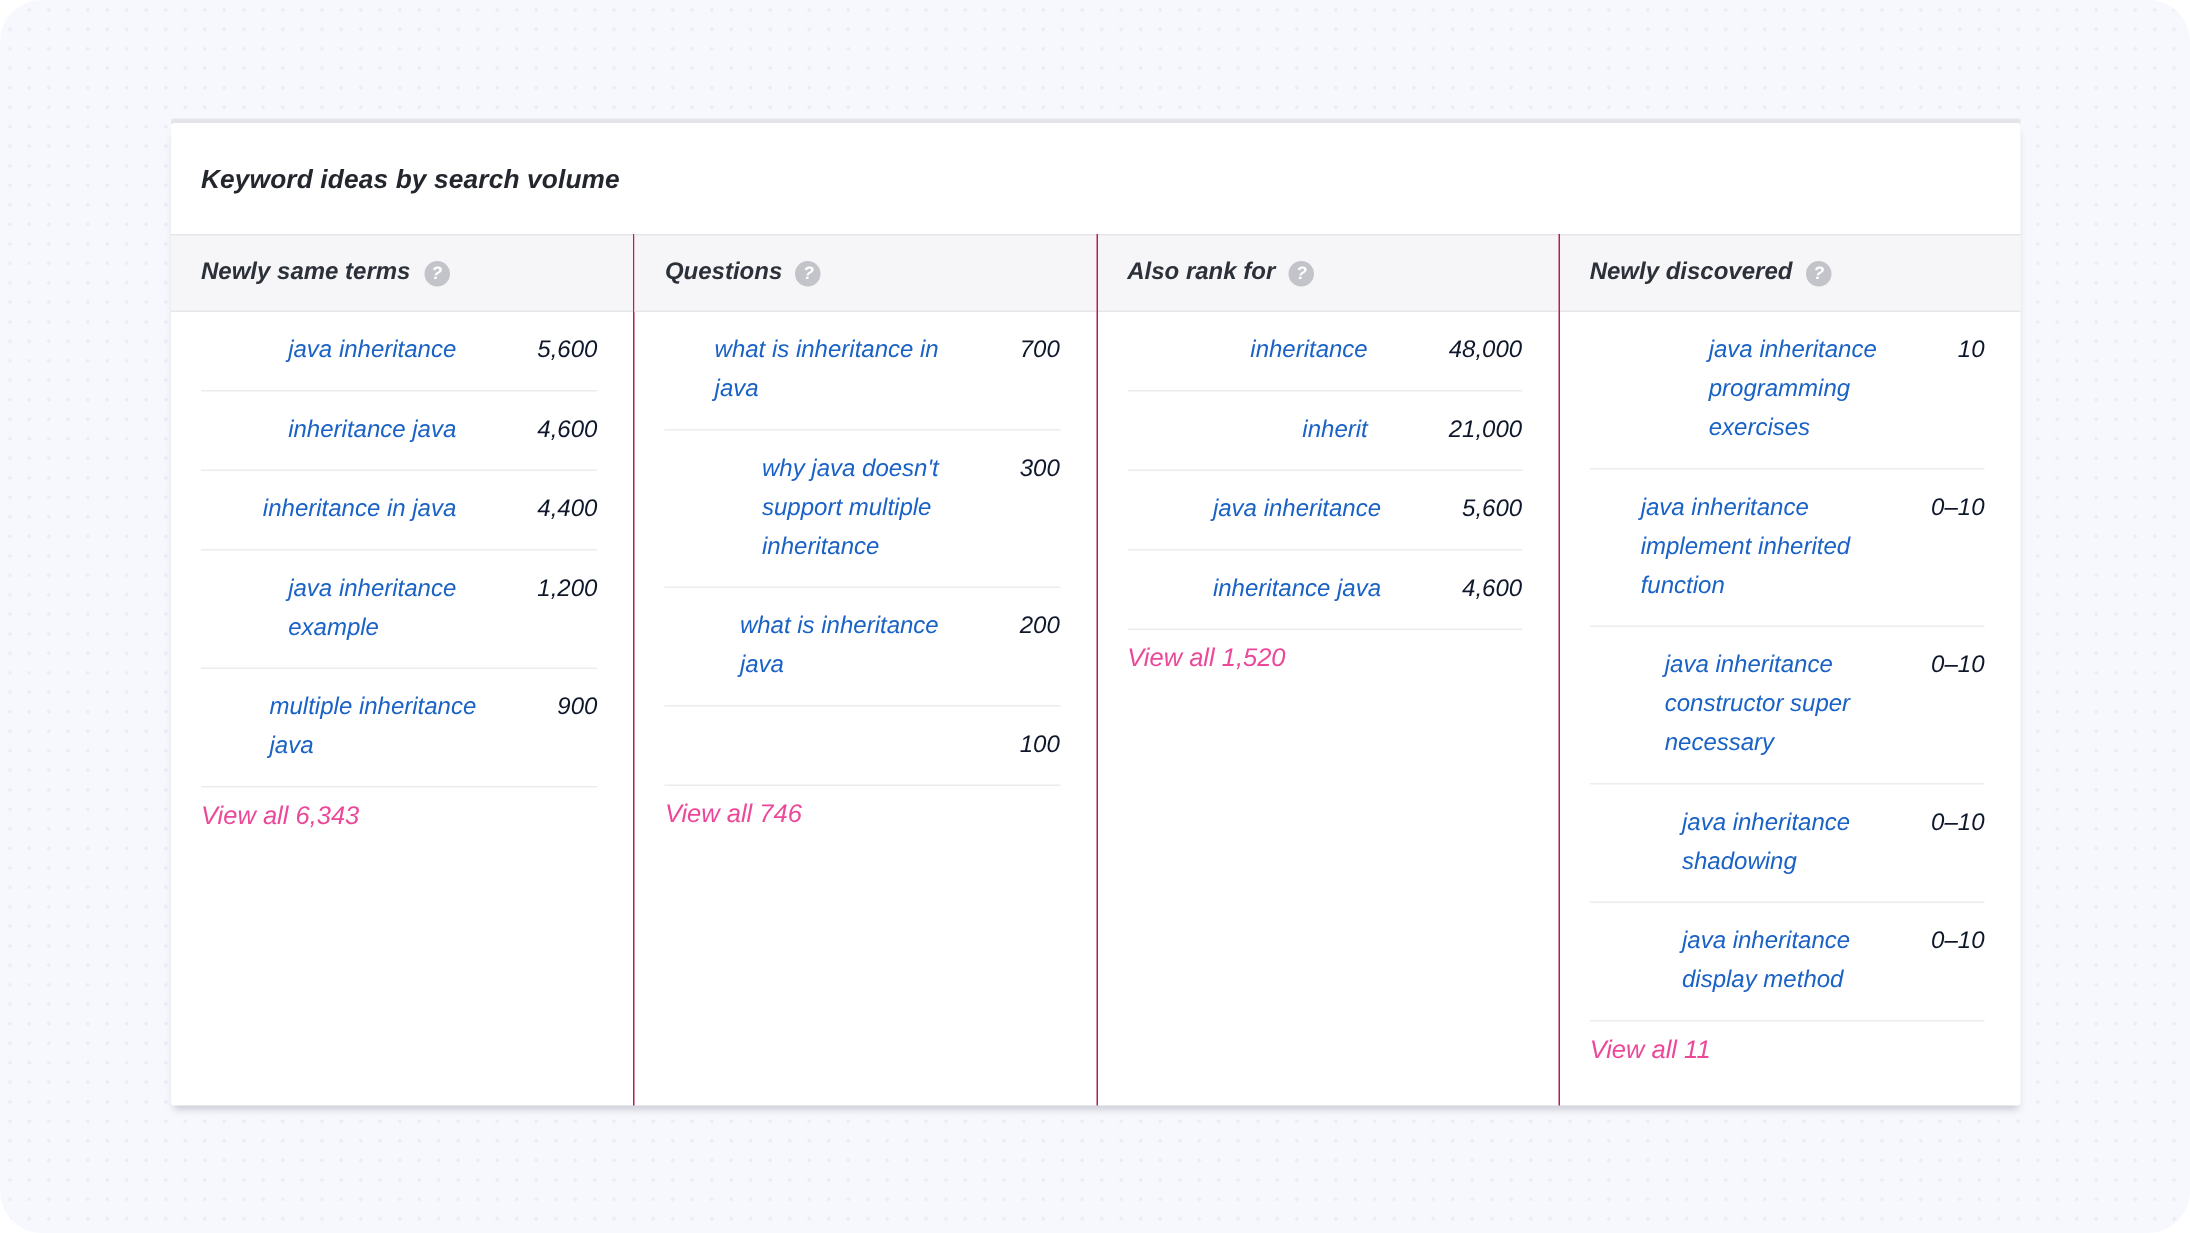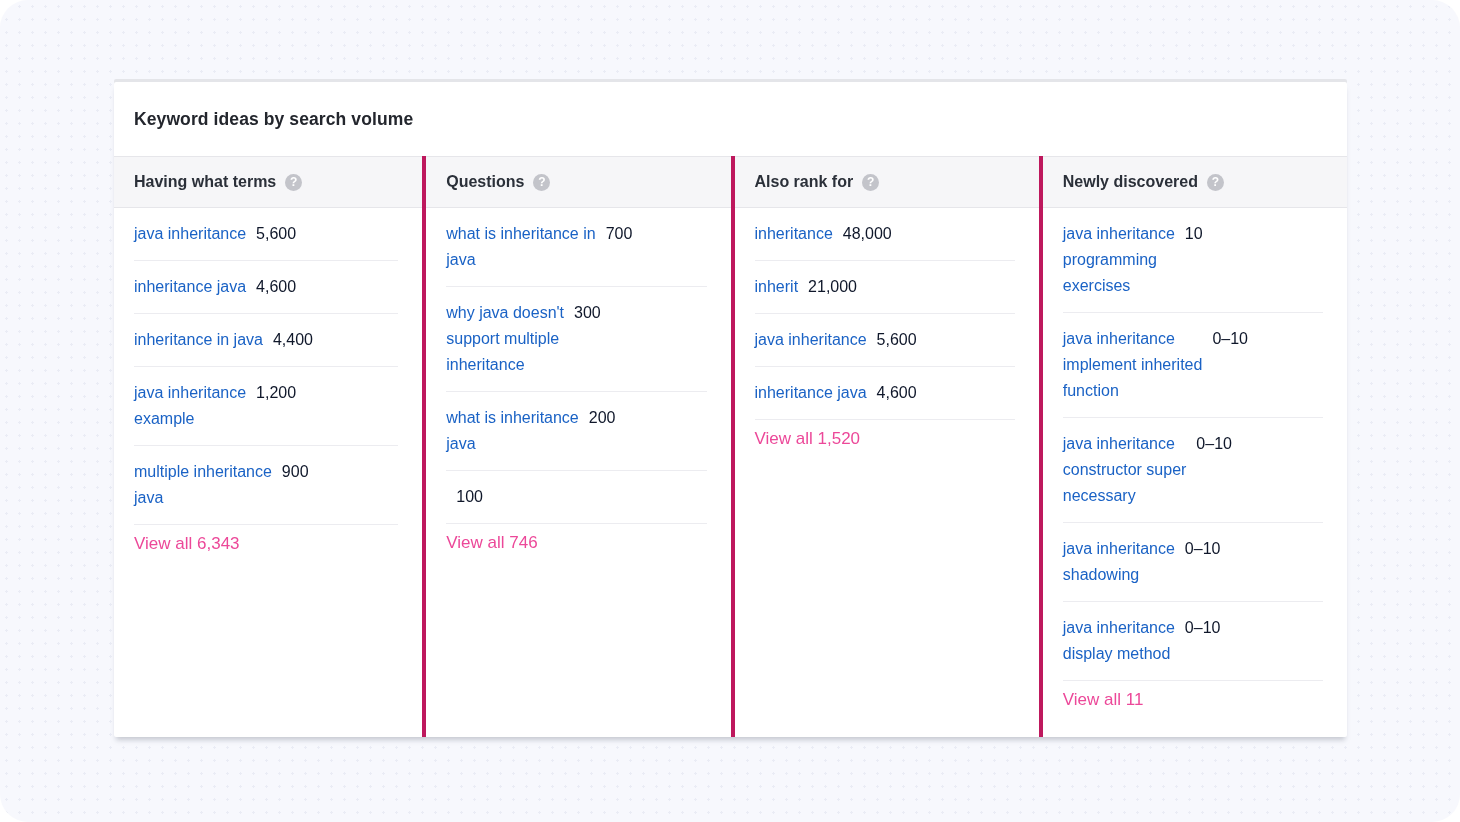--- a/index.html
+++ b/index.html
@@ -6,20 +6,21 @@
   html, body { width: 1460px; height: 822px; background: #ffffff; font-family: "Liberation Sans", sans-serif; }
 
   .canvas {
     position: relative;
     width: 1460px; height: 822px;
     background-color: #f7f8fd;
     background-image: radial-gradient(circle, #eaecf5 1px, transparent 1.3px);
     background-size: 13px 13px;
     border-radius: 28px;
     overflow: hidden;
+    font-style: italic;
   }
 
   .card {
     position: absolute;
     left: 114px; top: 82px;
     width: 1233px; height: 655px;
     background: #ffffff;
     border-radius: 2px;
     box-shadow: 0 -3px 0 0 #e4e5e9, 0 5px 5px -2px rgba(110,115,128,0.35);
   }
@@ -31,21 +32,21 @@
   }
   .card-title {
     font-size: 17.5px;
     font-weight: 700;
     color: #23262d;
     letter-spacing: 0.1px;
   }
 
   .grid { display: flex; align-items: stretch; height: 581px; }
   .col { width: 25%; }
-  .col + .col { border-left: 4px solid #be185d; }
+  .col + .col { border-left: 1px solid #be185d; }
 
   .col-header {
     height: 52px;
     background: #f6f6f8;
     border-top: 1px solid #e6e6ea;
     border-bottom: 1px solid #e6e6ea;
     display: flex; align-items: center;
     padding: 0 20px;
     gap: 9px;
   }
@@ -62,24 +63,25 @@
     font-size: 12px; font-weight: 700;
     display: inline-flex; align-items: center; justify-content: center;
     line-height: 1;
     user-select: none;
   }
 
   .col-body { padding: 0 24px 0 20px; }
 
   .row {
     display: flex;
-    justify-content: flex-start;
+    justify-content: flex-end;
     align-items: flex-start;
     padding: 13px 0;
     border-bottom: 1px solid #ececf0;
+    gap: 44px;
   }
   .kw {
     color: #1a62c5;
     font-size: 16px;
     line-height: 26px;
     text-decoration: none;
     white-space: pre-line;
     max-width: 195px;
     cursor: pointer;
   }
@@ -108,21 +110,21 @@
   <div class="card">
 
     <div class="card-title-wrap">
       <div class="card-title">Keyword ideas by search volume</div>
     </div>
 
     <div class="grid">
 
       <div class="col">
         <div class="col-header">
-          <span class="col-header-label">Having what terms</span>
+          <span class="col-header-label">Newly same terms</span>
           <span class="help-icon">?</span>
         </div>
         <div class="col-body">
           <div class="row">
             <a class="kw">java inheritance</a>
             <span class="vol">5,600</span>
           </div>
           <div class="row">
             <a class="kw">inheritance java</a>
             <span class="vol">4,600</span>

